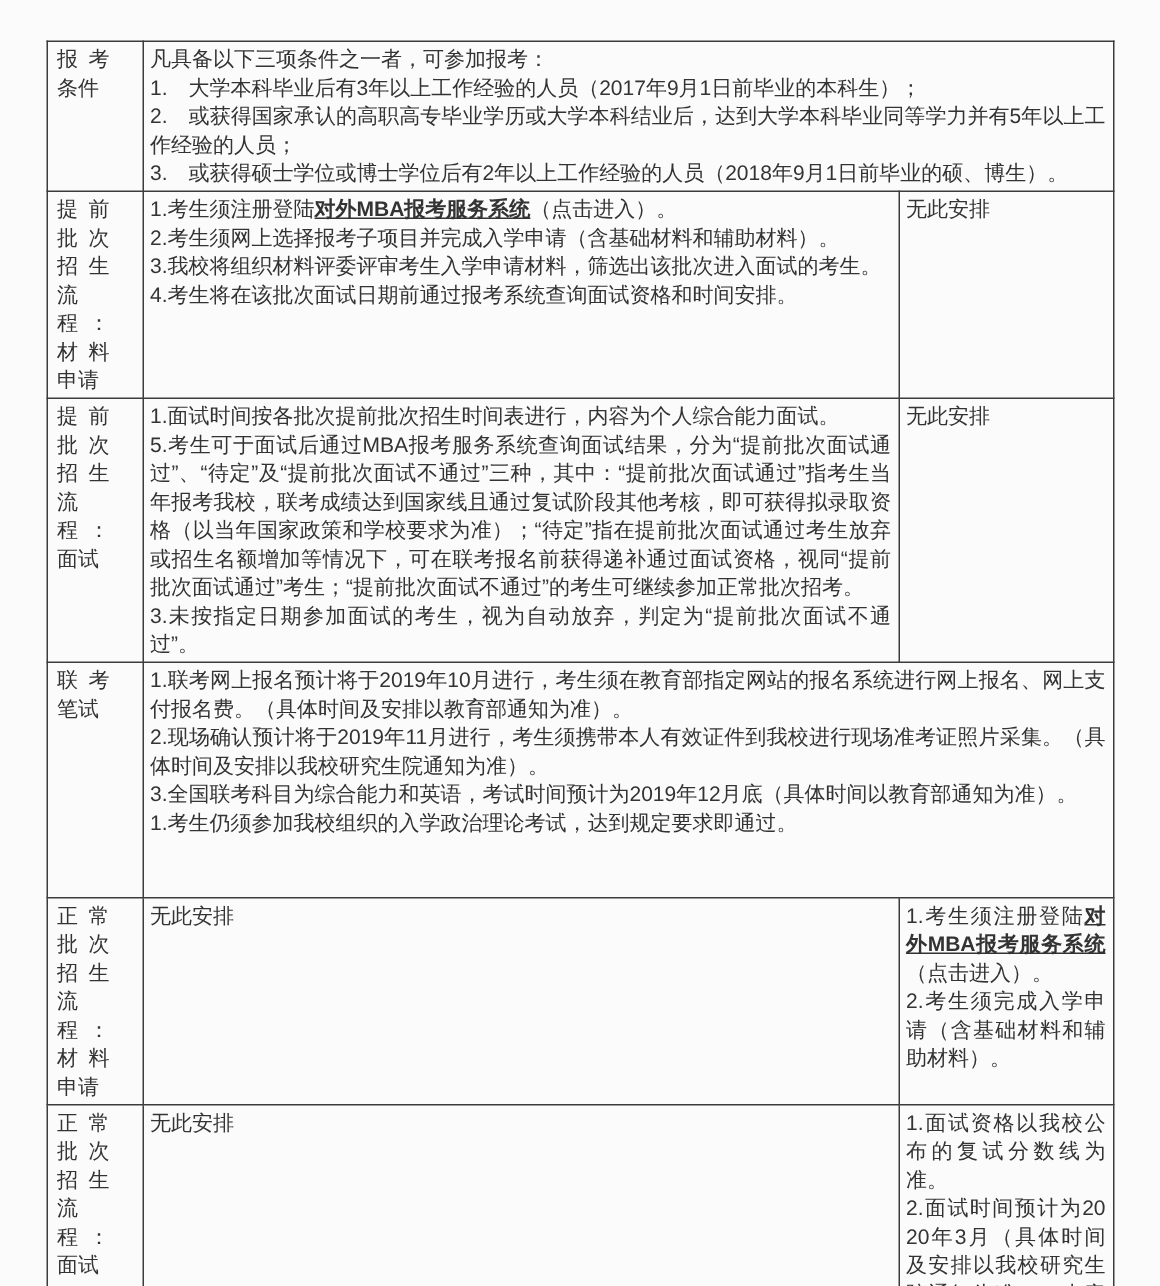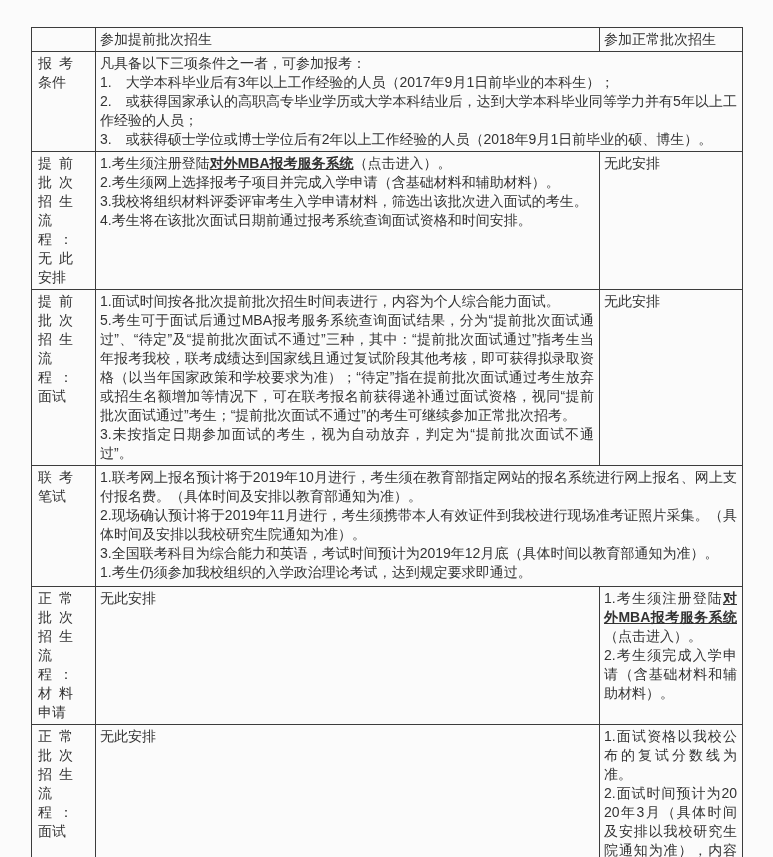--- a/index.html
+++ b/index.html
@@ -65,37 +65,32 @@
 <body>
 
 <div class="table-wrap">
   <table class="adm">
     <colgroup>
       <col style="width:64px">
       <col style="width:504px">
       <col style="width:143px">
     </colgroup>
     <tbody>
-      <tr>
-        <td class="label-cell header-cell"></td>
-        <td class="content-cell header-cell">参加提前批次招生</td>
-        <td class="content-cell header-cell">参加正常批次招生</td>
-      </tr>
 
     <tr>
           <td class="label-cell">报考条件</td>
           <td class="content-cell" colspan="2">
             <div class="para"><span>凡具备以下三项条件之一者，可参加报考：</span></div>
             <div class="para"><span>1.　大学本科毕业后有3年以上工作经验的人员（2017年9月1日前毕业的本科生）；</span></div>
             <div class="para"><span>2.　或获得国家承认的高职高专毕业学历或大学本科结业后，达到大学本科毕业同等学力并有5年以上工作经验的人员；</span></div>
             <div class="para"><span>3.　或获得硕士学位或博士学位后有2年以上工作经验的人员（2018年9月1日前毕业的硕、博生）。</span></div>
           </td>
         </tr>
         <tr>
-          <td class="label-cell">提前批次招生流程：无此安排</td>
+          <td class="label-cell">提前批次招生流程：材料申请</td>
           <td class="content-cell">
             <div class="para"><span>1.考生须注册登陆</span><span class="doclink">对外MBA报考服务系统</span><span>（点击进入）。</span></div>
             <div class="para"><span>2.考生须网上选择报考子项目并完成入学申请（含基础材料和辅助材料）。</span></div>
             <div class="para"><span>3.我校将组织材料评委评审考生入学申请材料，筛选出该批次进入面试的考生。</span></div>
             <div class="para"><span>4.考生将在该批次面试日期前通过报考系统查询面试资格和时间安排。</span></div>
           </td>
           <td class="content-cell">
             <div class="para"><span>无此安排</span></div>
           </td>
         </tr>

